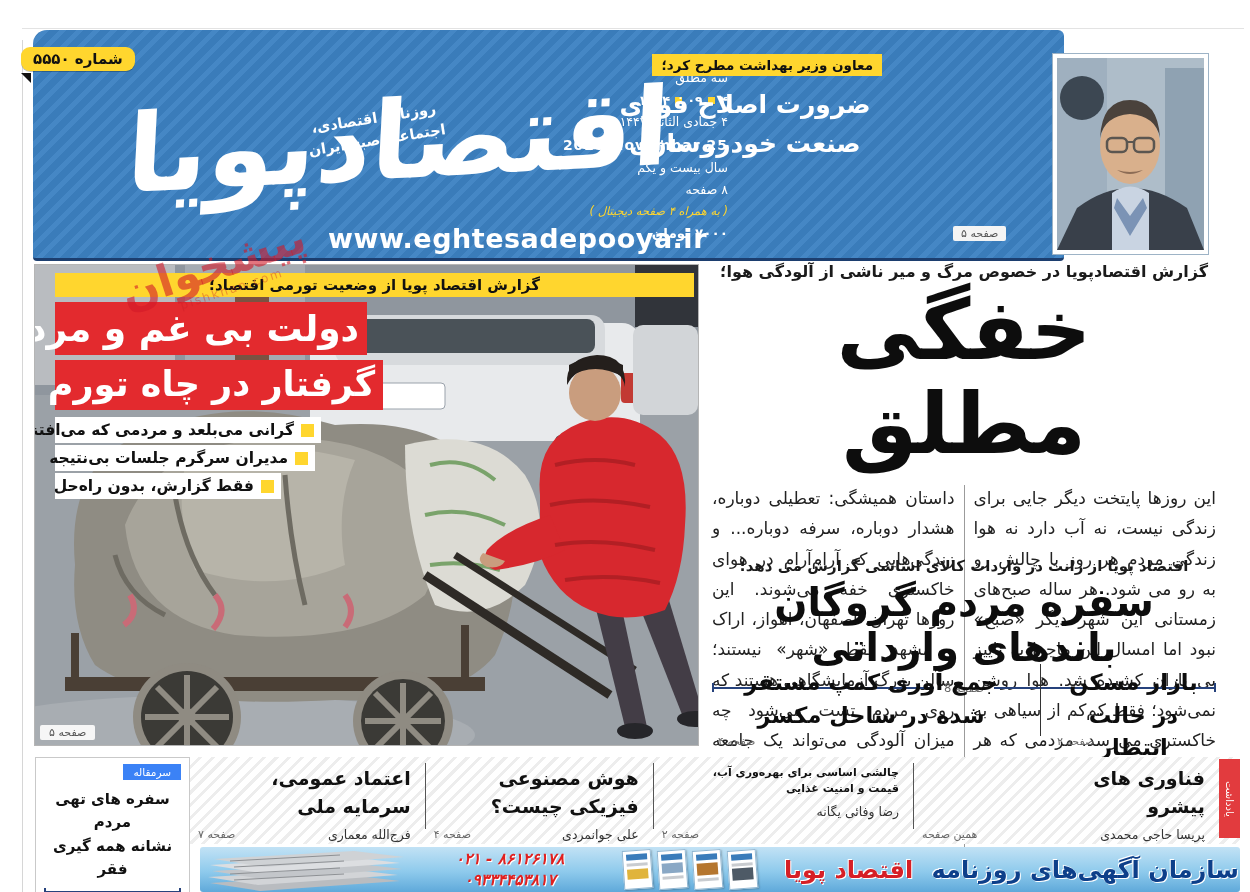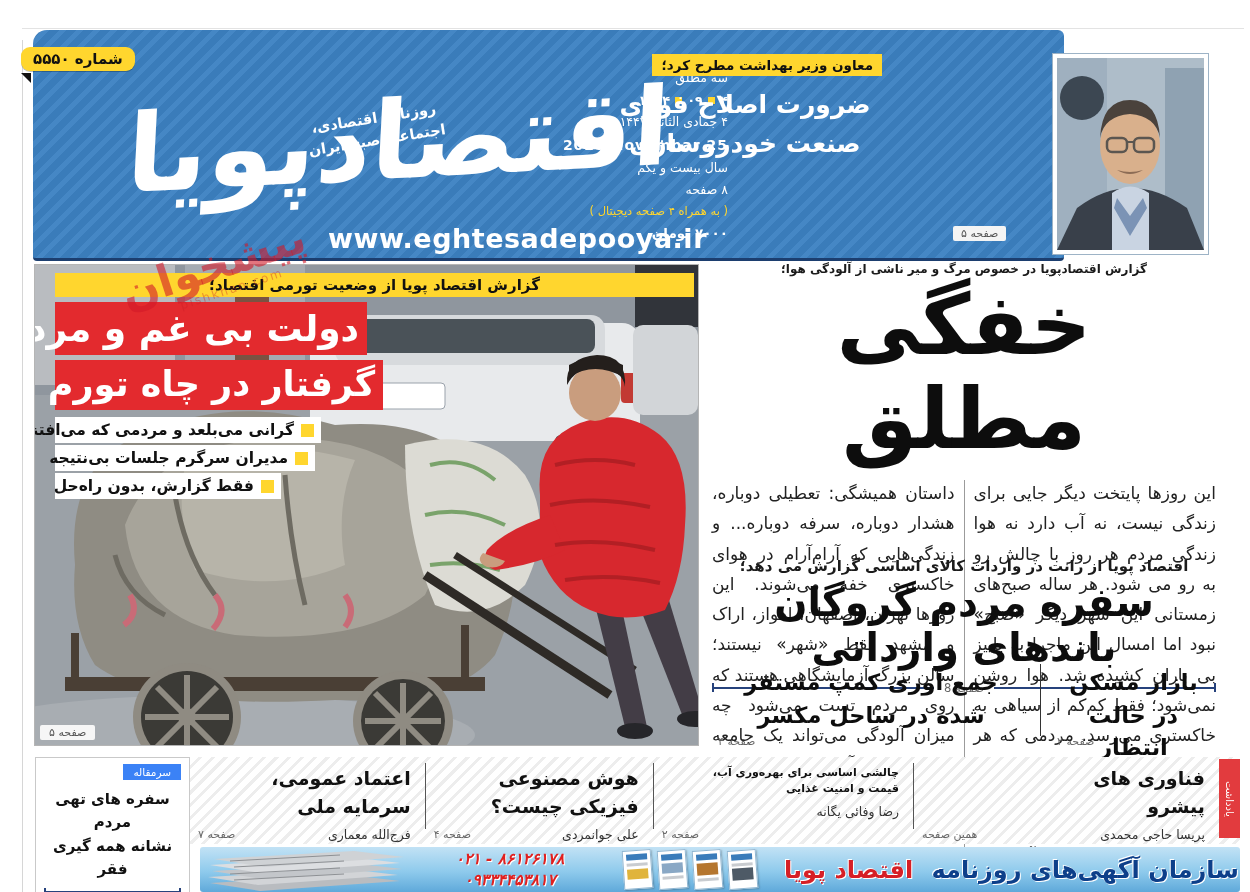--- a/index.html
+++ b/index.html
@@ -42,21 +42,21 @@
   }
   .dateblock{
     left:523px;top:40px;width:172px;direction:rtl;text-align:right;color:#fff;
     font-size:12.5px;line-height:1.35;
   }
   .dateblock .row{margin-bottom:5px;}
   .date-num{display:flex;direction:ltr;justify-content:flex-end;align-items:center;gap:5px;
     font-weight:bold;font-size:13px;}
   .date-sq{width:7px;height:7px;background:#ffd62e;display:inline-block;}
   .date-en{font-weight:bold;font-size:14px;letter-spacing:1px;direction:ltr;}
-  .date-digital{color:#ffd62e;font-size:11.5px;}
+  .date-digital{color:#ffd62e;font-size:11.5px;font-style:italic;}
   .date-price{font-weight:bold;font-size:13.5px;}
 
   .minister-kicker{
     right:182px;top:24px;background:#ffd62e;color:#111;font-size:13.5px;font-weight:bold;
     padding:3px 9px;direction:rtl;white-space:nowrap;
   }
   .minister-headline{
     right:180px;top:56px;width:278px;color:#fff;font-size:25px;font-weight:800;
     direction:rtl;text-align:center;line-height:1.55;white-space:pre-line;
   }
@@ -98,21 +98,21 @@
     height:22px;
   }
   .bullet-sq{width:13px;height:13px;background:#ffd62e;flex:0 0 auto;}
   .photo-pagechip{
     left:5px;bottom:5px;background:#f6f6f6;color:#555;font-size:11px;
     padding:1px 9px;direction:rtl;border-radius:2px;z-index:5;
   }
 
   
   .story-lead{left:712px;top:262px;width:504px;direction:rtl;}
-  .lead-kicker{font-size:12px;font-weight:bold;color:#1b1b1b;text-align:center;}
+  .lead-kicker{font-size:16px;font-weight:bold;color:#1b1b1b;text-align:center;}
   .lead-headline{
     font-size:84px;font-weight:900;color:#0d0d0d;text-align:center;
     line-height:1.12;margin-top:2px;letter-spacing:-2px;
   }
   .lead-body{display:flex;gap:0;margin-top:12px;}
   .lead-col{flex:1;font-size:17px;line-height:1.78;color:#222;text-align:justify;}
   .col-div{width:1px;background:#9b9b9b;margin:2px 9px;}
 
   .rule{display:flex;align-items:center;margin-top:10px;}
   .rule .line{flex:1;height:2px;background:#26427c;}

